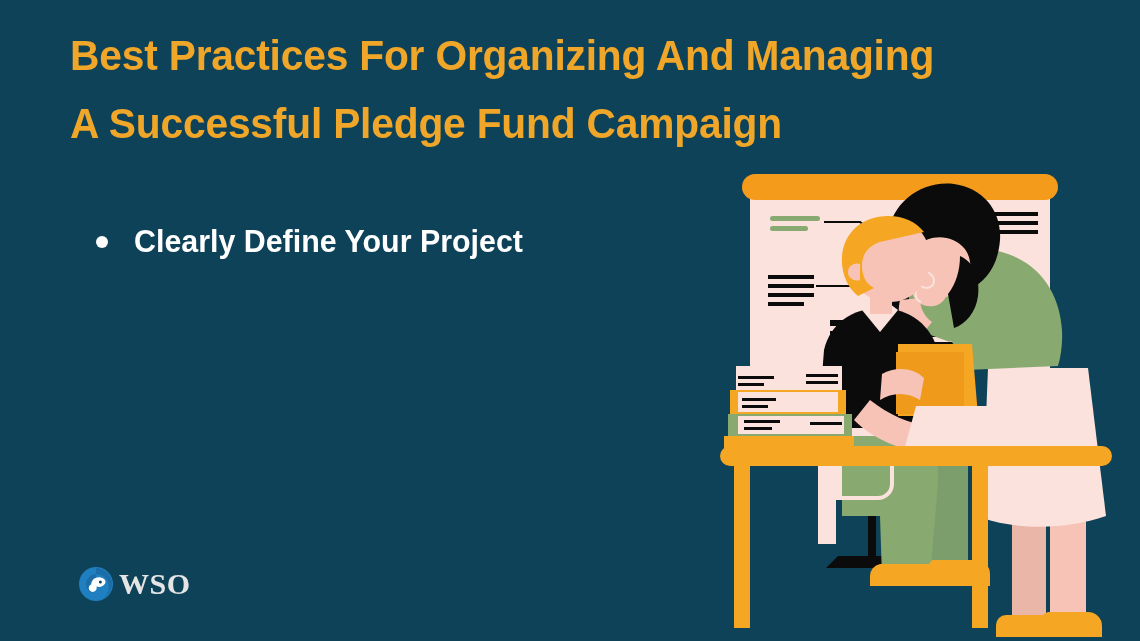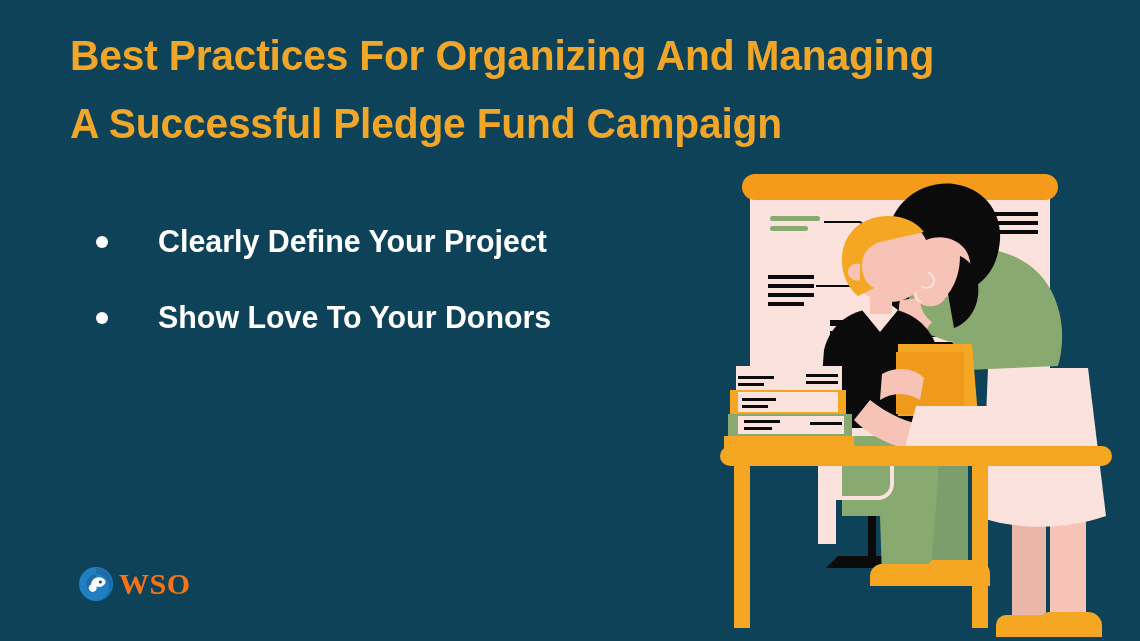--- a/index.html
+++ b/index.html
@@ -41,21 +41,20 @@
   #bullet-list {
     position:absolute;
     left:96px;
     top:204px;
     width:640px;
   }
   .bullet-row {
     display:flex;
     align-items:center;
     height:76px;
-    gap:24px;
   }
   .bullet-dot {
     width:12px;
     height:12px;
     border-radius:50%;
     background:#ffffff;
     flex:0 0 12px;
     margin-right:26px;
   }
   .bullet-text {
@@ -72,21 +71,21 @@
   
   #logo {
     position:absolute;
     left:78px;
     top:566px;
     display:flex;
     align-items:center;
   }
   #logo-mark { width:36px; height:36px; display:block; }
   #logo-word {
-    color:#f97316;
+    color:#e5e5e5;
     font-family:"Liberation Serif", serif;
     font-weight:bold;
     font-size:30px;
     letter-spacing:0.5px;
     margin-left:5px;
     line-height:30px;
   }
 
   
   #illustration {
@@ -105,24 +104,20 @@
 
   <div id="title-block">
     <div class="title-line">Best Practices For Organizing And Managing</div>
     <div class="title-line">A Successful Pledge Fund Campaign</div>
   </div>
 
   <div id="bullet-list">
     <div class="bullet-row">
       <span class="bullet-dot"></span>
       <span class="bullet-text">Clearly Define Your Project</span>
-    </div>
-    <div class="bullet-row">
-      <span class="bullet-dot"></span>
-      <span class="bullet-text">Show Love To Your Donors</span>
     </div>
   </div>
 
   <div id="logo">
     <span>
       <svg id="logo-mark" viewBox="0 0 36 36">
         <circle cx="18" cy="18" r="17" fill="#1f7fc0"></circle>
         <path d="M18 2 A16 16 0 0 1 18 34 A13 13 0 0 0 18 8 A10 10 0 0 0 18 28 A7 7 0 0 1 18 14 Z" fill="#1a5f92" opacity="0.55"></path>
         <path d="M26 13 c-3.6 -2.6 -8.6 -2.2 -11.2 0.9 c-1.1 1.3 -1.6 2.9 -1.5 4.5 c-1.5 0.5 -2.6 1.9 -2.6 3.6 c0 2.1 1.8 3.9 4 3.9 c2.2 0 4 -1.8 4 -3.9 c0 -0.5 -0.1 -1 -0.3 -1.5 c1.4 0.5 3 0.6 4.5 0.2 c2.4 -0.6 4.1 -2.3 4.6 -4.4 c0.2 -1.1 -0.4 -2.4 -1.5 -3.3 z" fill="#ffffff"></path>
         <circle cx="22.4" cy="16.1" r="1.5" fill="#0e4259"></circle>

